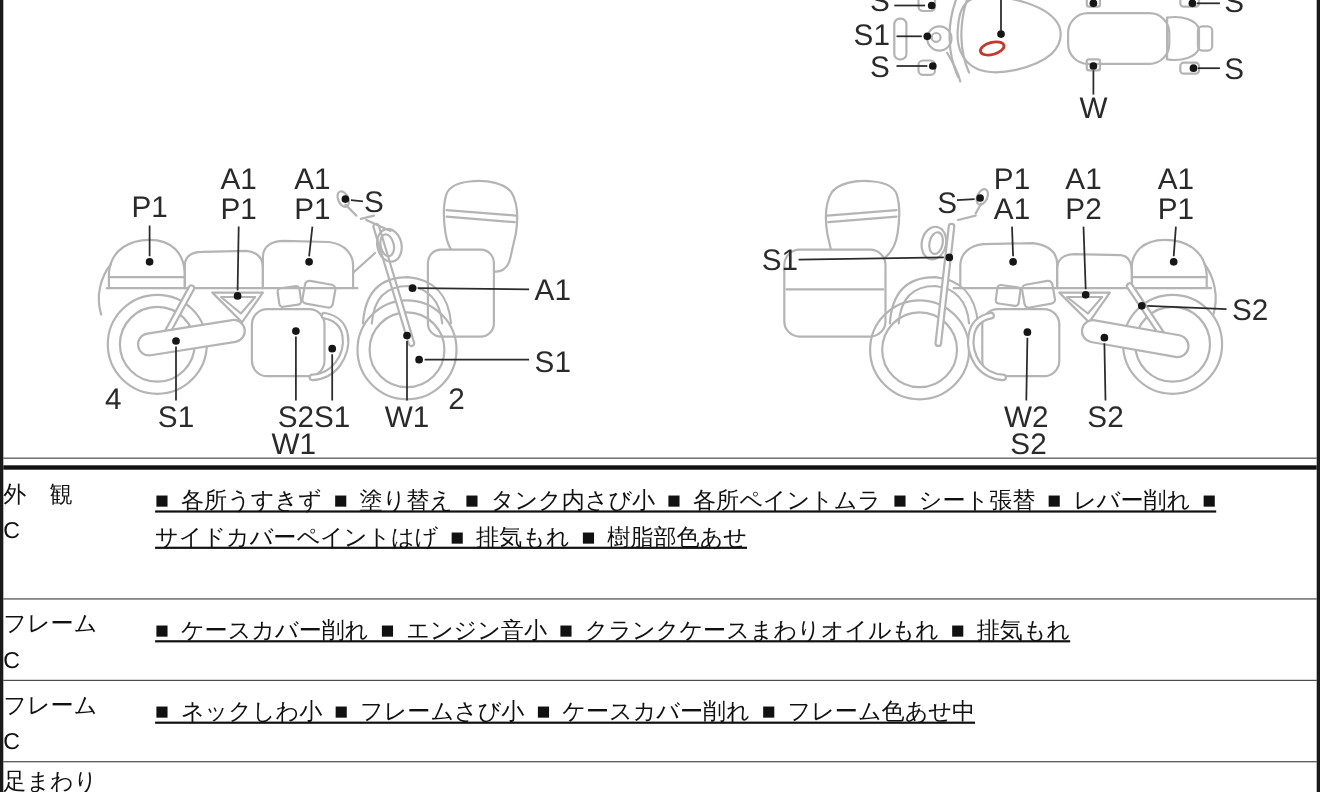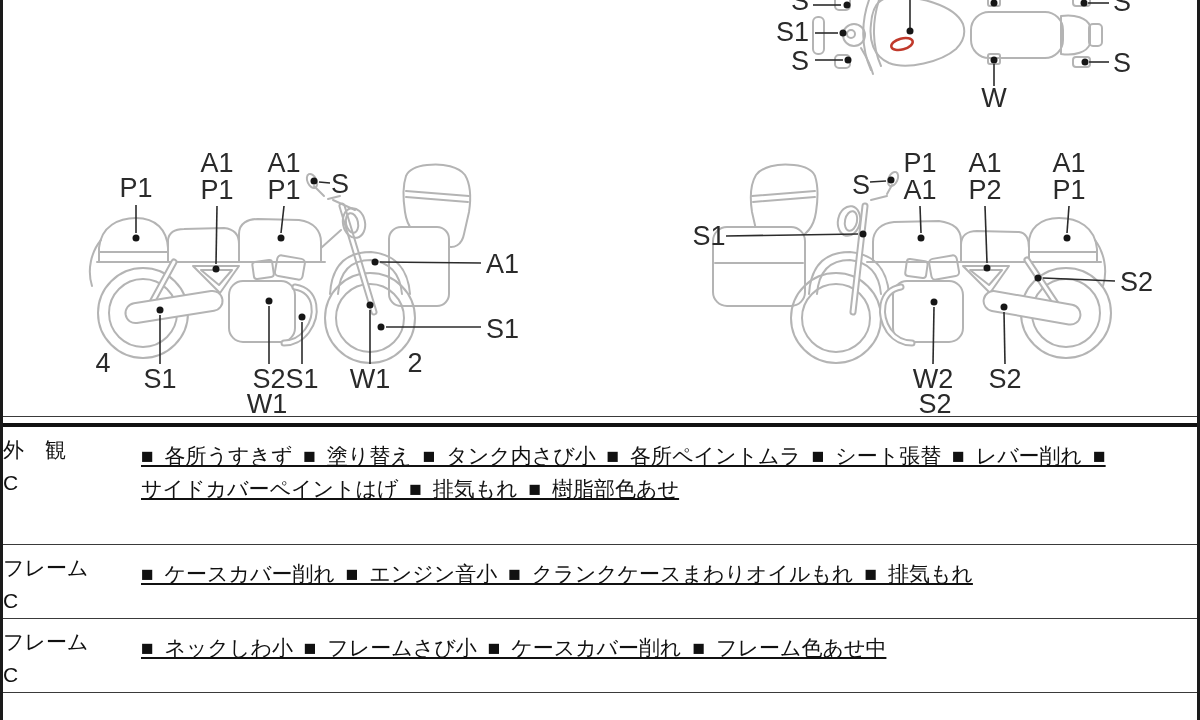--- a/index.html
+++ b/index.html
@@ -312,16 +312,19 @@
       <div class="cat-cell">
         <div class="cat">フレーム</div>
         <div class="grade">C</div>
       </div>
       <div class="items">
         <div class="line">■ ネックしわ小 ■ フレームさび小 ■ ケースカバー削れ ■ フレーム色あせ中</div>
       </div>
     </div>
 
     <div class="trow r3">
+      <div class="cat-cell">
+        <div class="cat">足まわり</div>
+      </div>
     </div>
 
   </div>
 </div>
 
 </body></html>

